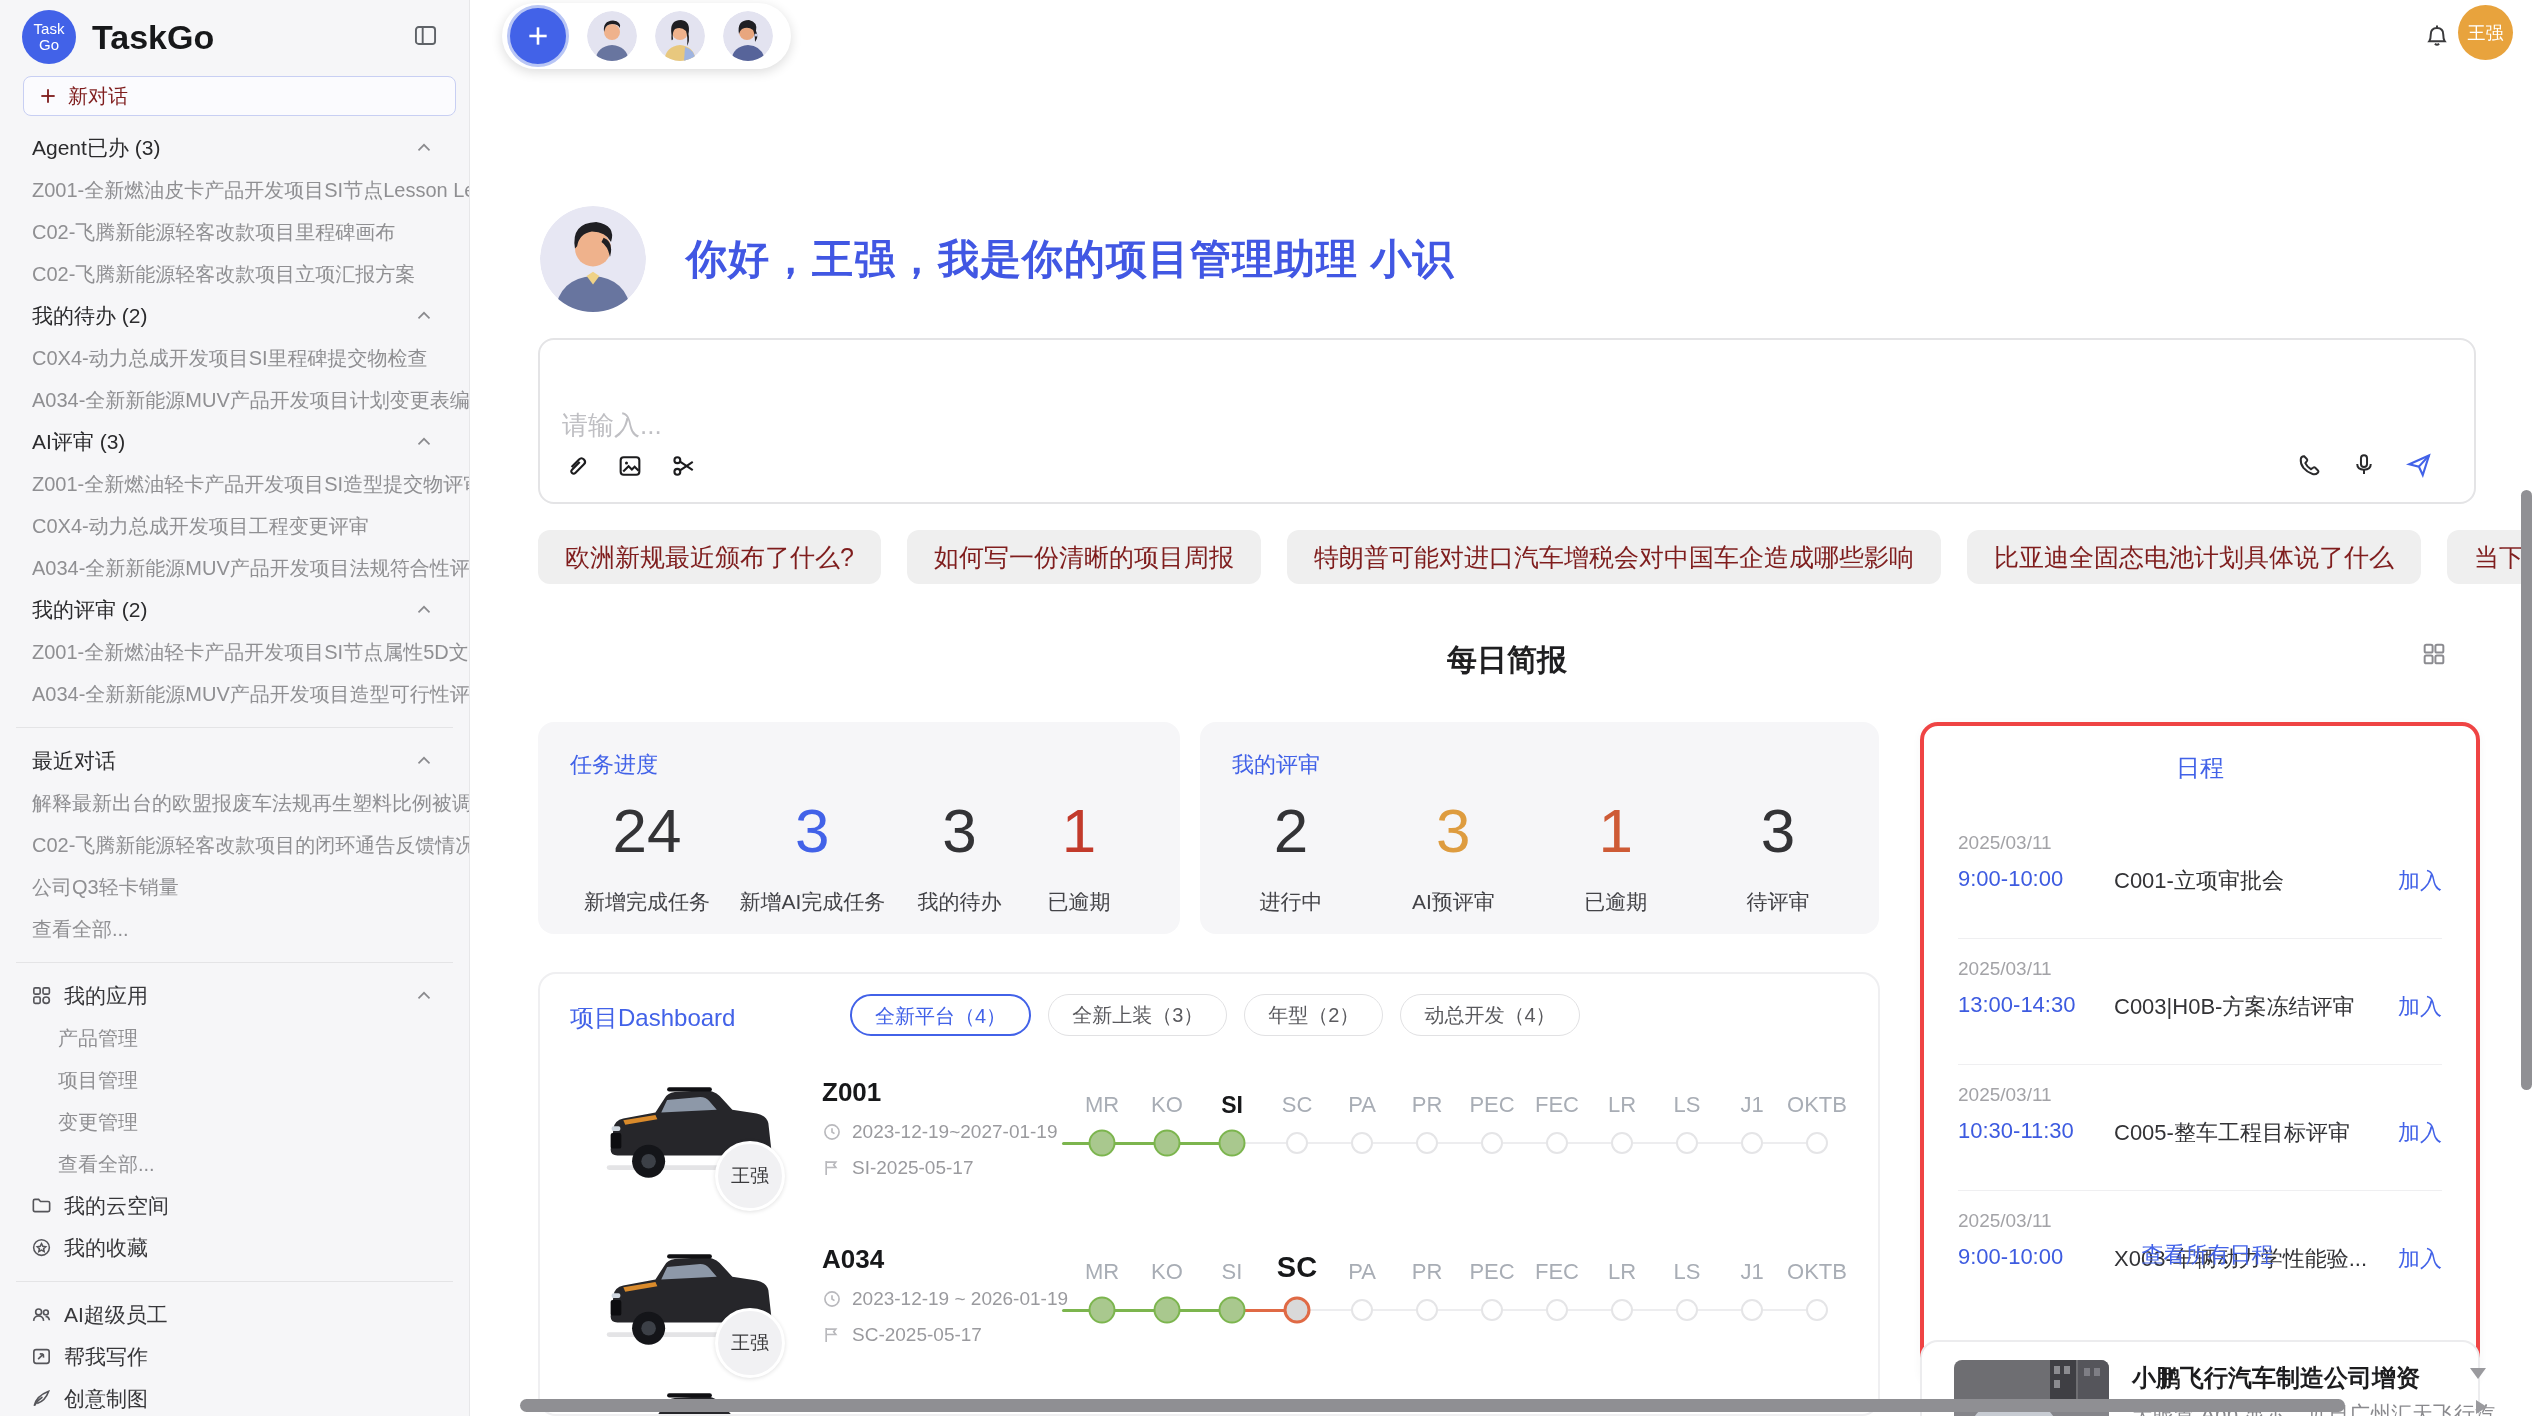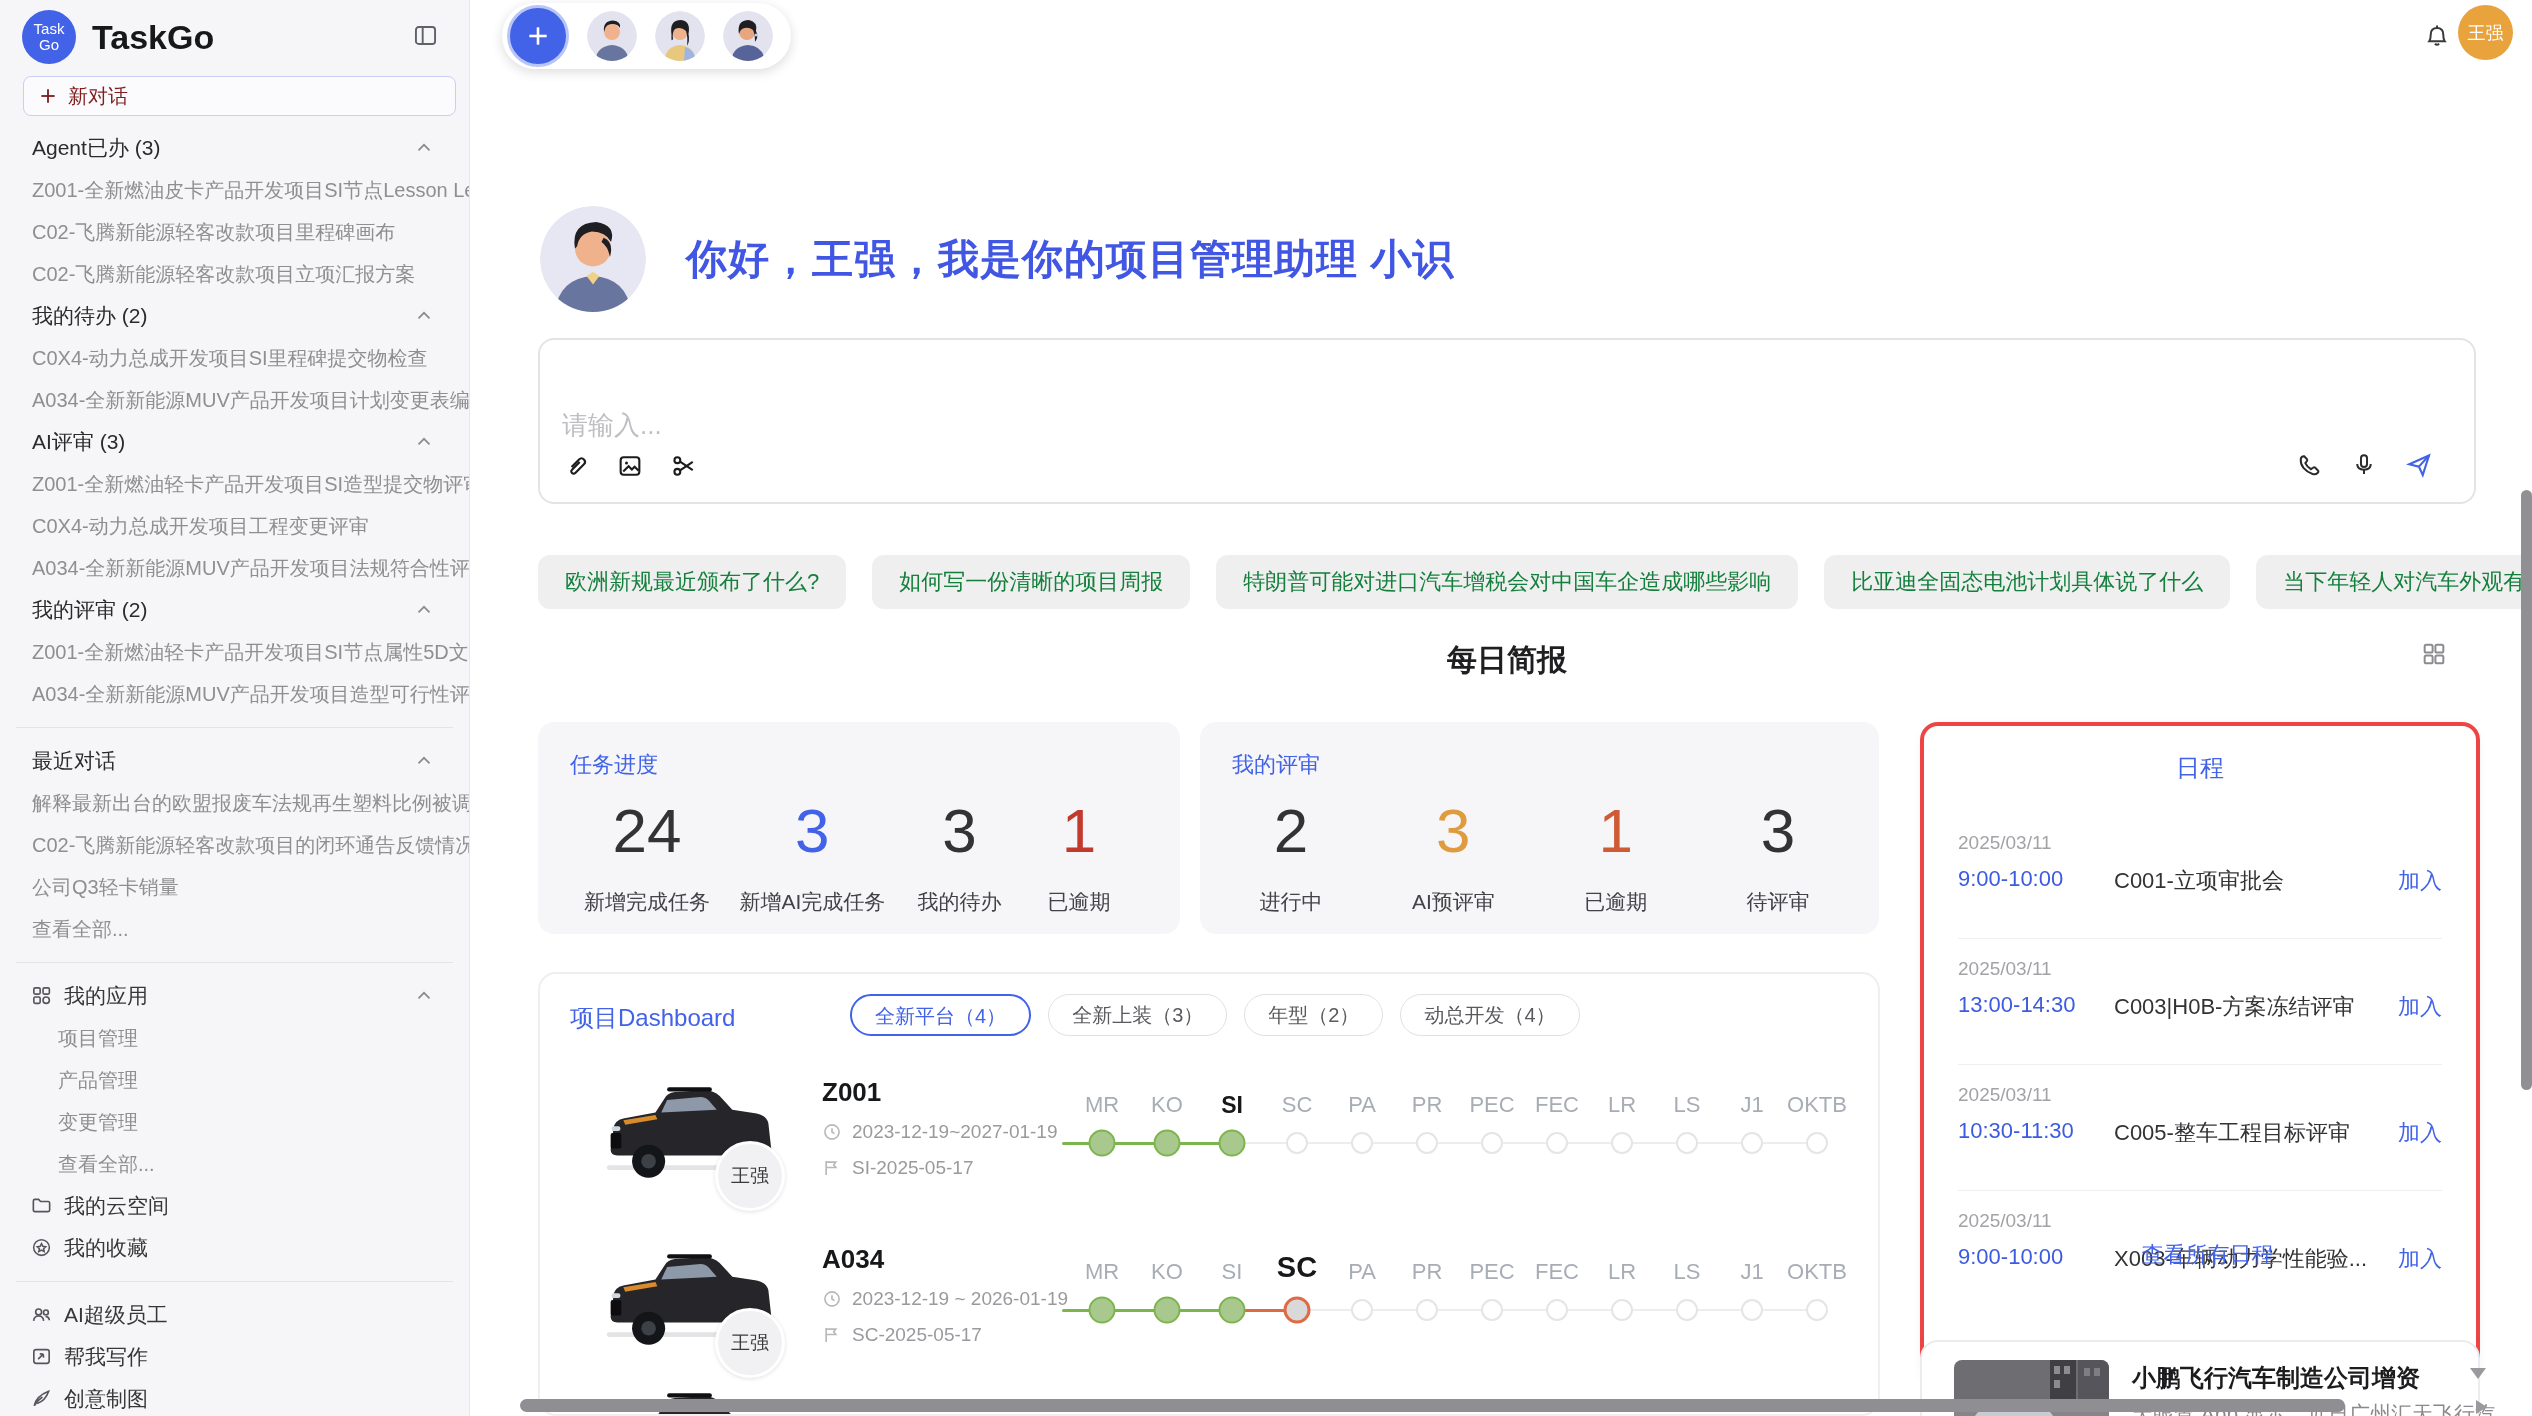--- a/index.html
+++ b/index.html
@@ -39,21 +39,21 @@
   
   .composer{position:absolute;left:538px;top:338px;width:1938px;height:166px;border:2px solid #E4E4E6;border-radius:16px;box-sizing:border-box;background:#fff;}
   .composer-ph{position:absolute;left:22px;top:68px;font-size:26px;color:#BFBFC3;}
   .comp-left{position:absolute;left:22px;bottom:22px;display:flex;gap:26px;color:#1c1c1e;}
   .comp-right{position:absolute;right:40px;bottom:22px;display:flex;gap:26px;color:#2a2a2c;align-items:center;}
   .comp-ic{cursor:pointer;}
   .send-ic{color:#4262E8;}
 
   
   .chips{position:absolute;left:538px;top:530px;display:flex;gap:26px;}
-  .chip{height:54px;line-height:54px;background:#EFEFEF;border-radius:12px;padding:0 27px;font-size:22px;color:#15803d;white-space:nowrap;cursor:pointer;margin-top:25px;}
+  .chip{height:54px;line-height:54px;background:#EFEFEF;border-radius:12px;padding:0 27px;font-size:25px;color:#7f1d1d;white-space:nowrap;cursor:pointer;}
 
   
   .brief-title{position:absolute;left:538px;top:640px;width:1938px;text-align:center;font-size:30px;font-weight:700;color:#1f1f21;}
   .brief-grid-ic{position:absolute;left:2420px;top:640px;color:#8b8b90;cursor:pointer;}
   .stat-card{position:absolute;top:722px;height:212px;background:#F6F6F8;border-radius:16px;box-sizing:border-box;}
   .stat-card.c1{left:538px;width:642px;}
   .stat-card.c2{left:1200px;width:679px;}
   .stat-title{position:absolute;left:32px;top:28px;font-size:22px;color:#4262E8;}
   .stat-row{position:absolute;left:46px;right:56px;top:66px;display:flex;justify-content:space-between;}
   .stat{text-align:center;min-width:90px;}
@@ -210,22 +210,22 @@
               <rect x="13.6" y="13.6" width="6.6" height="6.6" rx="3.3"></rect>
             </svg>
         </span>
         <span>我的应用</span>
         <span class="sb-chev">
             <svg width="22" height="22" viewBox="0 0 24 24" fill="none" stroke="currentColor" stroke-width="1.8">
               <polyline points="6,14.5 12,8.5 18,14.5"></polyline>
             </svg>
           </span>
       </div>
+      <div class="sb-row sb-item sb-sub">产品管理</div>
       <div class="sb-row sb-item sb-sub">项目管理</div>
-      <div class="sb-row sb-item sb-sub">产品管理</div>
       <div class="sb-row sb-item sb-sub">变更管理</div>
       <div class="sb-row sb-item sb-sub">查看全部...</div>
 
       <div class="sb-row sb-icorow">
         <span class="sb-ico">
           <svg width="23" height="23" viewBox="0 0 24 24" fill="none" stroke="currentColor" stroke-width="1.7">
               <path d="M3.5 7.2 Q3.5 5.6 5.1 5.6 L9 5.6 L11 7.8 L18.9 7.8 Q20.5 7.8 20.5 9.4 L20.5 16.8 Q20.5 18.4 18.9 18.4 L5.1 18.4 Q3.5 18.4 3.5 16.8 Z"></path>
             </svg>
         </span>
         <span>我的云空间</span>

